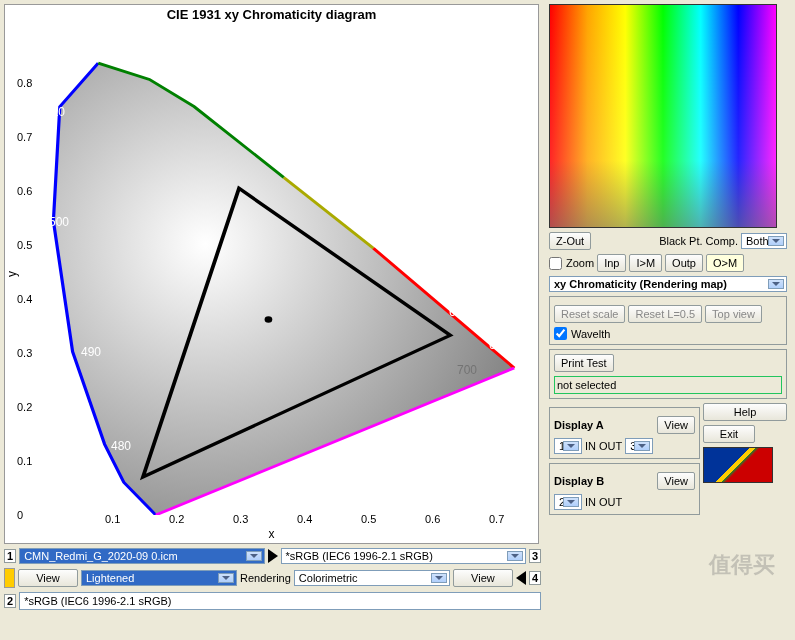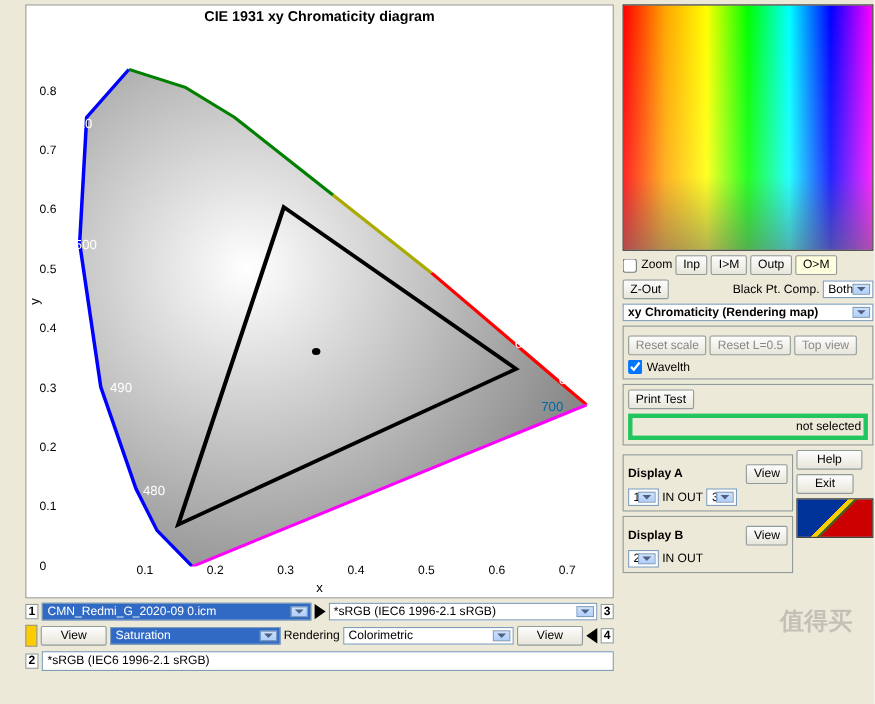--- a/index.html
+++ b/index.html
@@ -1,18 +1,18 @@
 <!DOCTYPE html>
 <html><head>
 <meta charset="utf-8">
 <style>
 * { box-sizing: border-box; margin: 0; padding: 0; font-family: Tahoma, Arial, sans-serif; font-size: 11px; }
 body { background: #ece9d8; width: 795px; height: 640px; overflow: hidden; }
 .main { display: flex; }
-.left { width: 545px; padding: 4px; margin-left: 19px; }
+.left { width: 545px; padding: 4px; }
 .right { width: 250px; padding: 4px 8px 4px 4px; }
 .chart-area { background: #fff; width: 535px; height: 540px; border: 1px solid #999; position: relative; }
 .chart-title { position: absolute; top: 2px; left: 0; right: 0; text-align: center; font-weight: bold; font-size: 13px; }
 .info-overlay { position: absolute; top: 18px; right: 12px; text-align: right; color: #fff; font-weight: bold; font-size: 12px; line-height: 16px; }
 .yaxis-lbl { position: absolute; left: 4px; top: 50%; transform: translateY(-50%) rotate(-90deg); font-size: 12px; }
 .xaxis-lbl { position: absolute; bottom: 2px; left: 0; right: 0; text-align: center; font-size: 12px; }
 .tick-y { position: absolute; left: 12px; font-size: 11px; }
 .tick-x { position: absolute; bottom: 18px; font-size: 11px; }
 .plot { position: absolute; left: 42px; top: 20px; width: 480px; height: 490px; }
 .wl-lbl { position: absolute; color: #fff; font-size: 12px; }
@@ -93,90 +93,90 @@
           <circle cx="0.346" cy="0.359" r="0.006" fill="#000"></circle>
         </g>
       </svg>
       <div class="wl-lbl" style="left:90px; top:28px">520</div>
       <div class="wl-lbl" style="left:150px; top:42px">530</div>
       <div class="wl-lbl" style="left:198px; top:68px">540</div>
       <div class="wl-lbl" style="left:285px; top:145px">560</div>
       <div class="wl-lbl" style="left:370px; top:228px">580</div>
       <div class="wl-lbl" style="left:444px; top:300px">600</div>
       <div class="wl-lbl" style="left:484px; top:333px">620</div>
-      <div class="wl-lbl" style="left:468px; top:358px;color:#0369a1">700</div>
+      <div class="wl-lbl" style="left:452px; top:358px;color:#737373">700</div>
       <div class="wl-lbl" style="left:40px; top:100px">510</div>
       <div class="wl-lbl" style="left:44px; top:210px">500</div>
       <div class="wl-lbl" style="left:76px; top:340px">490</div>
       <div class="wl-lbl" style="left:106px; top:434px">480</div>
       <div class="wl-lbl" style="left:82px; top:473px">470</div>
       <div class="wl-lbl" style="left:124px; top:504px">400</div>
     </div>
 
     <div class="bottom-bar">
       <span class="lbl-num">1</span>
       <div class="dd blue" style="flex:2">CMN_Redmi_G_2020-09       0.icm</div>
       <div class="tri tri-r"></div>
       <div class="dd" style="flex:2">*sRGB  (IEC6 1996-2.1 sRGB)</div>
       <span class="lbl-num">3</span>
     </div>
     <div class="bottom-bar">
       <div style="width:11px;height:20px;background:#ffcc00;border:1px solid #999"></div>
       <button class="btn" style="width:60px">View</button>
-      <div class="dd blue">Saturation</div>
+      <div class="dd blue">Lightened</div>
       <span>Rendering</span>
       <div class="dd">Colorimetric</div>
       <button class="btn" style="width:60px">View</button>
       <div class="tri tri-l"></div>
       <span class="lbl-num">4</span>
     </div>
     <div class="bottom-bar">
       <span class="lbl-num">2</span>
       <div class="field-long">*sRGB  (IEC6 1996-2.1 sRGB)</div>
     </div>
   </div>
 
   <div class="right">
     <div class="spectrum"></div>
 
+    <div class="row">
+      <button class="btn">Z-Out</button>
+      <span style="margin-left:auto">Black Pt. Comp.</span>
+      <div class="dd" style="flex:0;min-width:46px">Both</div>
+    </div>
     <div class="row">
       <label class="chk">
           <input type="checkbox" style="">
           <span>Zoom</span>
         </label>
       <button class="btn">Inp</button>
       <button class="btn">I&gt;M</button>
       <button class="btn">Outp</button>
       <button class="btn" style="background:#ffd">O&gt;M</button>
     </div>
     <div class="row">
-      <button class="btn">Z-Out</button>
-      <span style="margin-left:auto">Black Pt. Comp.</span>
-      <div class="dd" style="flex:0;min-width:46px">Both</div>
-    </div>
-    <div class="row">
       <div class="dd" style="font-weight:bold">xy Chromaticity (Rendering map)</div>
     </div>
     <div class="grp">
       <div class="row">
         <button class="btn" style="color:#888">Reset scale</button>
         <button class="btn" style="color:#888">Reset L=0.5</button>
         <button class="btn" style="color:#888">Top view</button>
       </div>
       <div class="row">
         <label class="chk">
             <input type="checkbox" checked="" style="">
             <span>Wavelth</span>
           </label>
       </div>
     </div>
     <div class="grp">
       <button class="btn">Print Test</button>
       <div class="row">
-          <div style="flex:1;text-align:right;border:4px solid #22c55e;padding:2px">not selected</div>
+          <div style="flex:1;text-align:left;border:1px solid #22c55e;padding:2px">not selected</div>
         </div>
     </div>
 
     <div class="row" style="align-items:flex-start">
       <div style="flex:1">
         <div class="grp">
           <div class="row">
               <b>Display A</b>
               <button class="btn" style="margin-left:auto">View</button>
             </div>
@@ -193,20 +193,20 @@
               <button class="btn" style="margin-left:auto">View</button>
             </div>
           <div class="row">
             <div class="dd" style="flex:0;min-width:28px">2</div>
             <span>IN</span>
             <span>OUT</span>
           </div>
         </div>
       </div>
       <div class="sidebar-btns">
-        <button class="btn" style="width:60px">Help</button>
+        <button class="btn" style="width:84px">Help</button>
         <button class="btn" style="width:52px">Exit</button>
         <div class="logo"></div>
       </div>
     </div>
   </div>
 </div>
 <div class="watermark">值得买</div>
 
 </body></html>

